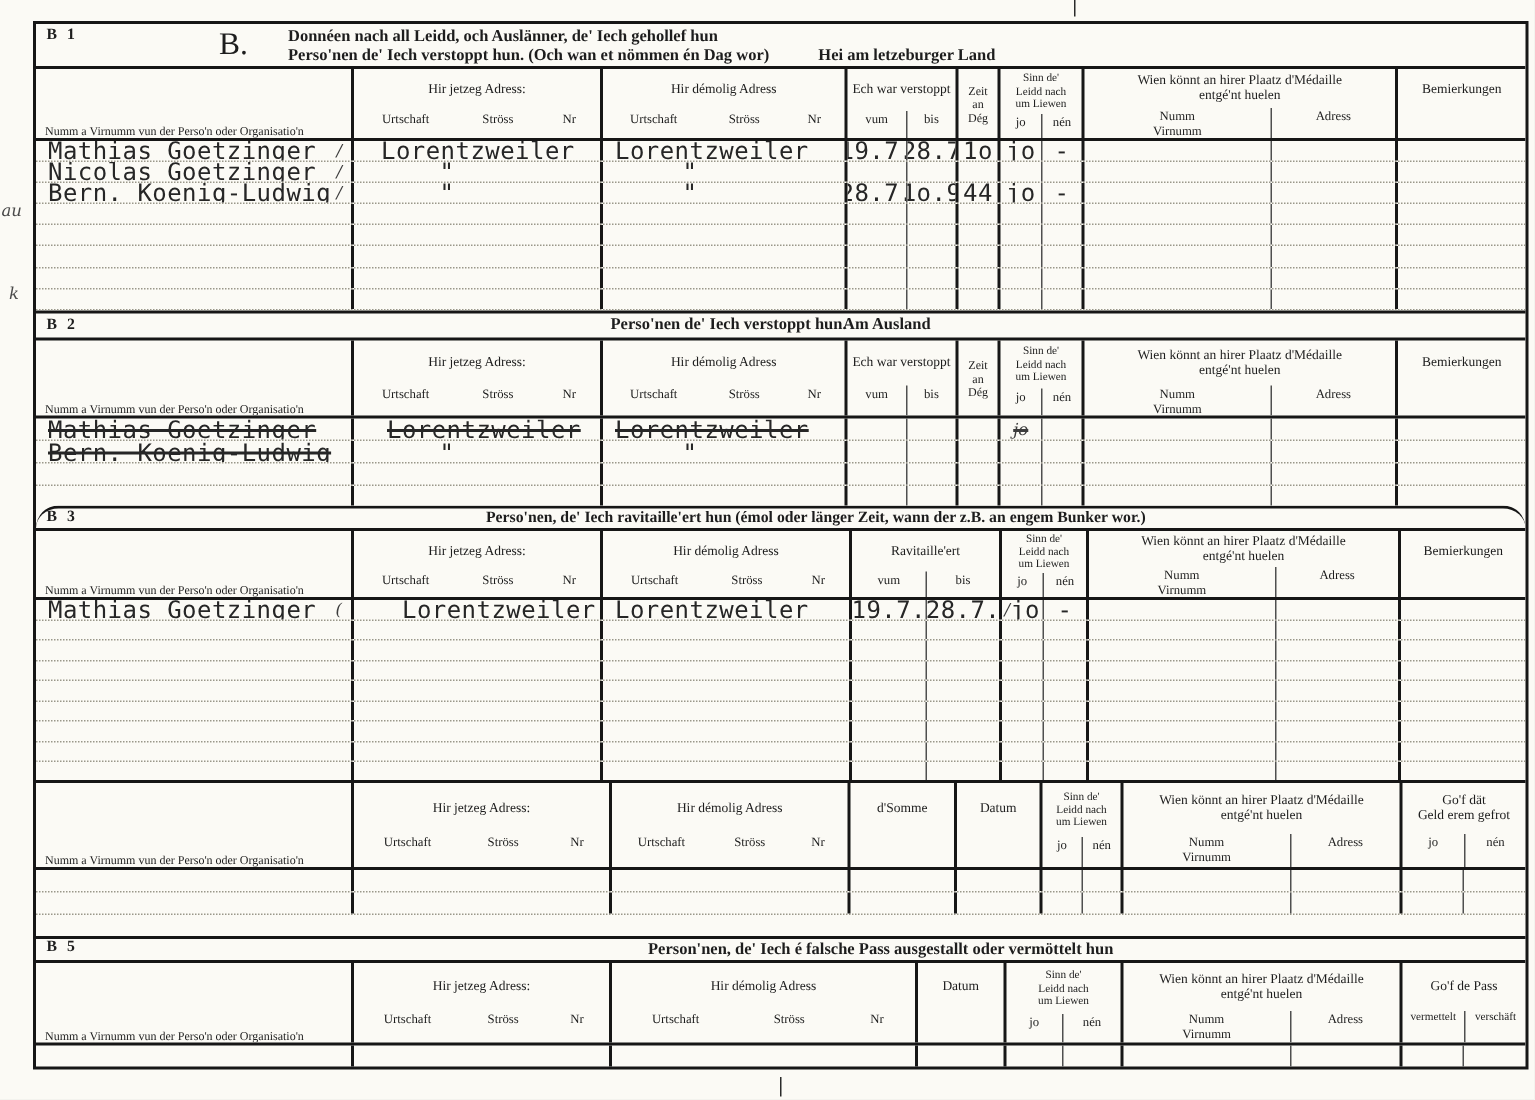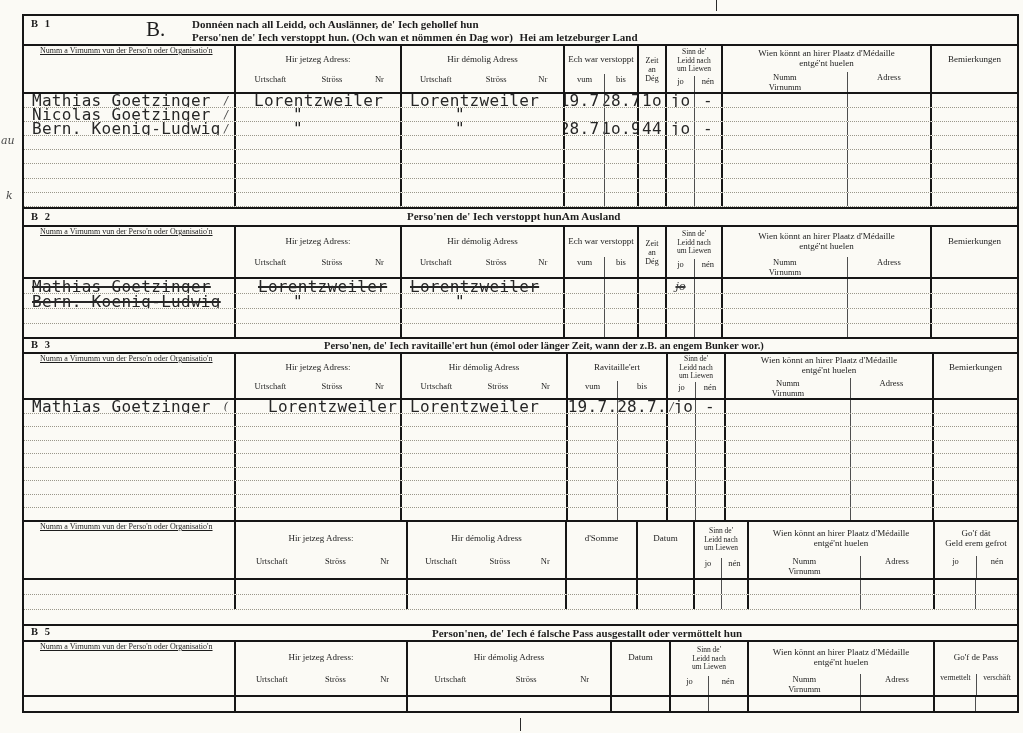--- a/index.html
+++ b/index.html
@@ -25,21 +25,21 @@
   .tbar{position:relative;box-sizing:border-box;border-bottom:2px solid var(--bk);
         font-weight:700;font-size:11px;white-space:nowrap;}
   .secid{position:absolute;left:7px;top:2px;font-weight:700;font-size:10.5px;letter-spacing:2px;}
   .bigletter{position:absolute;left:122px;top:1px;font-size:21px;font-weight:400;}
   .bold{font-weight:700;}
 
   
   .hdr{display:flex;box-sizing:border-box;border-bottom:2px solid var(--bk);}
   .hc{box-sizing:border-box;display:flex;flex-direction:column;overflow:hidden;}
   .thick{border-right:2px solid var(--bk);}
-  .namelab{justify-content:flex-start;padding-left:16px;font-size:8px;line-height:9px;text-decoration:underline;}
+  .namelab{justify-content:flex-end;padding-left:6px;font-size:8px;line-height:9px;}
   .gt{display:flex;align-items:center;justify-content:center;font-size:9px;text-align:center;line-height:10px;}
   .gs{display:flex;flex:1;align-items:flex-start;font-size:8.5px;padding-top:2px;}
   .gs span{display:block;text-align:center;box-sizing:border-box;}
   .bl{border-left:1px solid var(--thin);align-self:stretch;}
   .ctrcol{display:flex;flex-direction:column;align-items:center;justify-content:center;
           font-size:8px;line-height:9px;text-align:center;}
   .tiny{font-size:7.5px;line-height:8.5px;}
   .wiensub{display:flex;justify-content:space-around;}
 
   
@@ -77,21 +77,21 @@
   .r-gjb{width:41px;}
   
   .b5 .r-jet{width:172px;} .b5 .r-dem{width:204px;}
   .b5 .r-dat{width:59px;}
   .b5 .r-jo{width:38px;} .b5 .r-nen{width:40px;}
   .b5 .r-wa{width:112px;} .b5 .r-wb{width:74px;}
 
   
   .b1{height:191px;} .b1 .tbar{height:30px;} .b1 .hdr{height:48px;} .b1 .row{height:14.1px;}
   .b2{height:130px;} .b2 .tbar{height:18px;} .b2 .hdr{height:52px;} .b2 .row{height:15px;}
-  .b3{height:183px;} .b3 .tbar{height:15px;} .b3 .hdr{height:46px;} .b3 .row{height:13.5px;}
+  .b3{height:183px;border-radius:15px;} .b3 .tbar{height:15px;} .b3 .hdr{height:46px;} .b3 .row{height:13.5px;}
   .b4{height:104px;} .b4 .tbar{height:16px;} .b4 .hdr{height:58px;} .b4 .row{height:15px;}
   .b5{height:87px;}  .b5 .tbar{height:16px;} .b5 .hdr{height:55px;} .b5 .row{height:16px;}
 
   .t1line{position:absolute;left:168px;top:2px;line-height:13px;}
   .b2 .tbar .t,.b3 .tbar .t,.b4 .tbar .t,.b5 .tbar .t{position:absolute;top:1px;}
 
   
   .note{position:absolute;font-family:"DejaVu Serif", serif;font-style:italic;
         font-size:11px;color:#4a4a4a;}
   .tick{position:absolute;width:1px;background:#2a2a2a;}
@@ -108,21 +108,21 @@
 
   <div class="form">
 
     <div class="sec b1">
       <div class="tbar">
         <span class="secid">B 1</span>
         <span class="bigletter">B.</span>
         <div class="t1line">
           <div>Donnéen nach all Leidd, och Auslänner, de' Iech gehollef hun</div>
           <div><span>Perso'nen de' Iech verstoppt hun. (Och wan et nömmen én Dag wor)</span>
-               <span class="bold" style="margin-left:4px;">Hei am letzeburger Land</span></div>
+               <span class="bold" style="margin-left:30px;">Hei am letzeburger Land</span></div>
         </div>
       </div>
       <div class="hdr">
         <div class="hc namelab thick" style="width:212px;">
             <span>Numm a Virnumm vun der Perso'n oder Organisatio'n</span>
           </div>
         <div class="hc thick" style="width:166px;">
           <div class="gt" style="height:26px;">Hir jetzeg Adress:</div>
           <div class="gs">
               <span style="width:42%;">Urtschaft</span>

